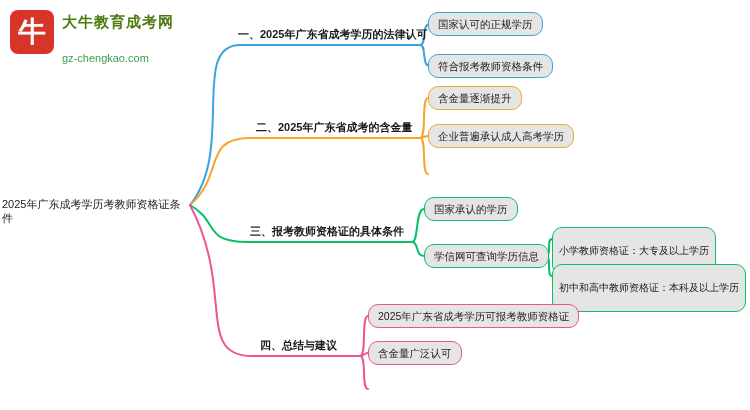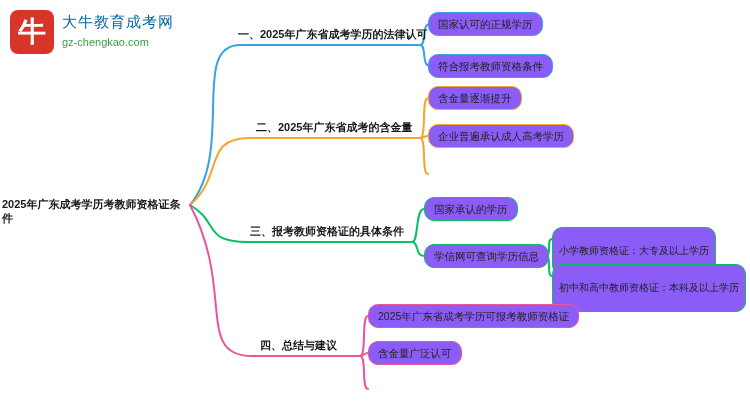--- a/index.html
+++ b/index.html
@@ -13,34 +13,34 @@
   #wires{position:absolute;left:0;top:0;z-index:0;pointer-events:none;}
 
   
   .logo{position:absolute;left:10px;top:10px;display:flex;align-items:flex-start;z-index:2;}
   .logo-icon{
     width:44px;height:44px;background:#d7342a;border-radius:8px;
     color:#ffffff;display:flex;align-items:center;justify-content:center;
     font-size:28px;font-weight:bold;
   }
   .logo-text{margin-left:8px;padding-top:3px;}
-  .logo-title{font-size:15px;font-weight:normal;color:#0369a1;letter-spacing:1px;}
-  .logo-domain{font-size:11px;color:#3a9d45;margin-top:4px;}
+  .logo-title{font-size:15px;font-weight:bold;color:#4d7c0f;letter-spacing:1px;}
+  .logo-domain{font-size:11px;color:#3a9d45;margin-top:20px;}
 
   
   .root-label{
     position:absolute;left:2px;top:197px;width:188px;
-    font-size:11px;font-weight:bold;color:#1a1a1a;line-height:14px;z-index:2;
+    font-size:11px;font-weight:normal;color:#1a1a1a;line-height:14px;z-index:2;
   }
   .branch-label{
     position:absolute;font-size:11px;font-weight:bold;color:#1a1a1a;
     white-space:nowrap;z-index:2;
   }
   .node{
-    position:absolute;background:#8b5cf6;border:1.5px solid #999;
+    position:absolute;background:#e5e5e5;border:1.5px solid #999;
     border-radius:10px;padding:3px 9px;font-size:10.5px;color:#222;
     white-space:nowrap;line-height:16px;z-index:2;
   }
   .node.small{font-size:10px;padding:15px 6px;}
   .b1{border-color:#3aa2e0;}
   .b2{border-color:#f5a62b;}
   .b3{border-color:#0bbf66;}
   .b4{border-color:#ee5397;}
 </style>
 </head>

